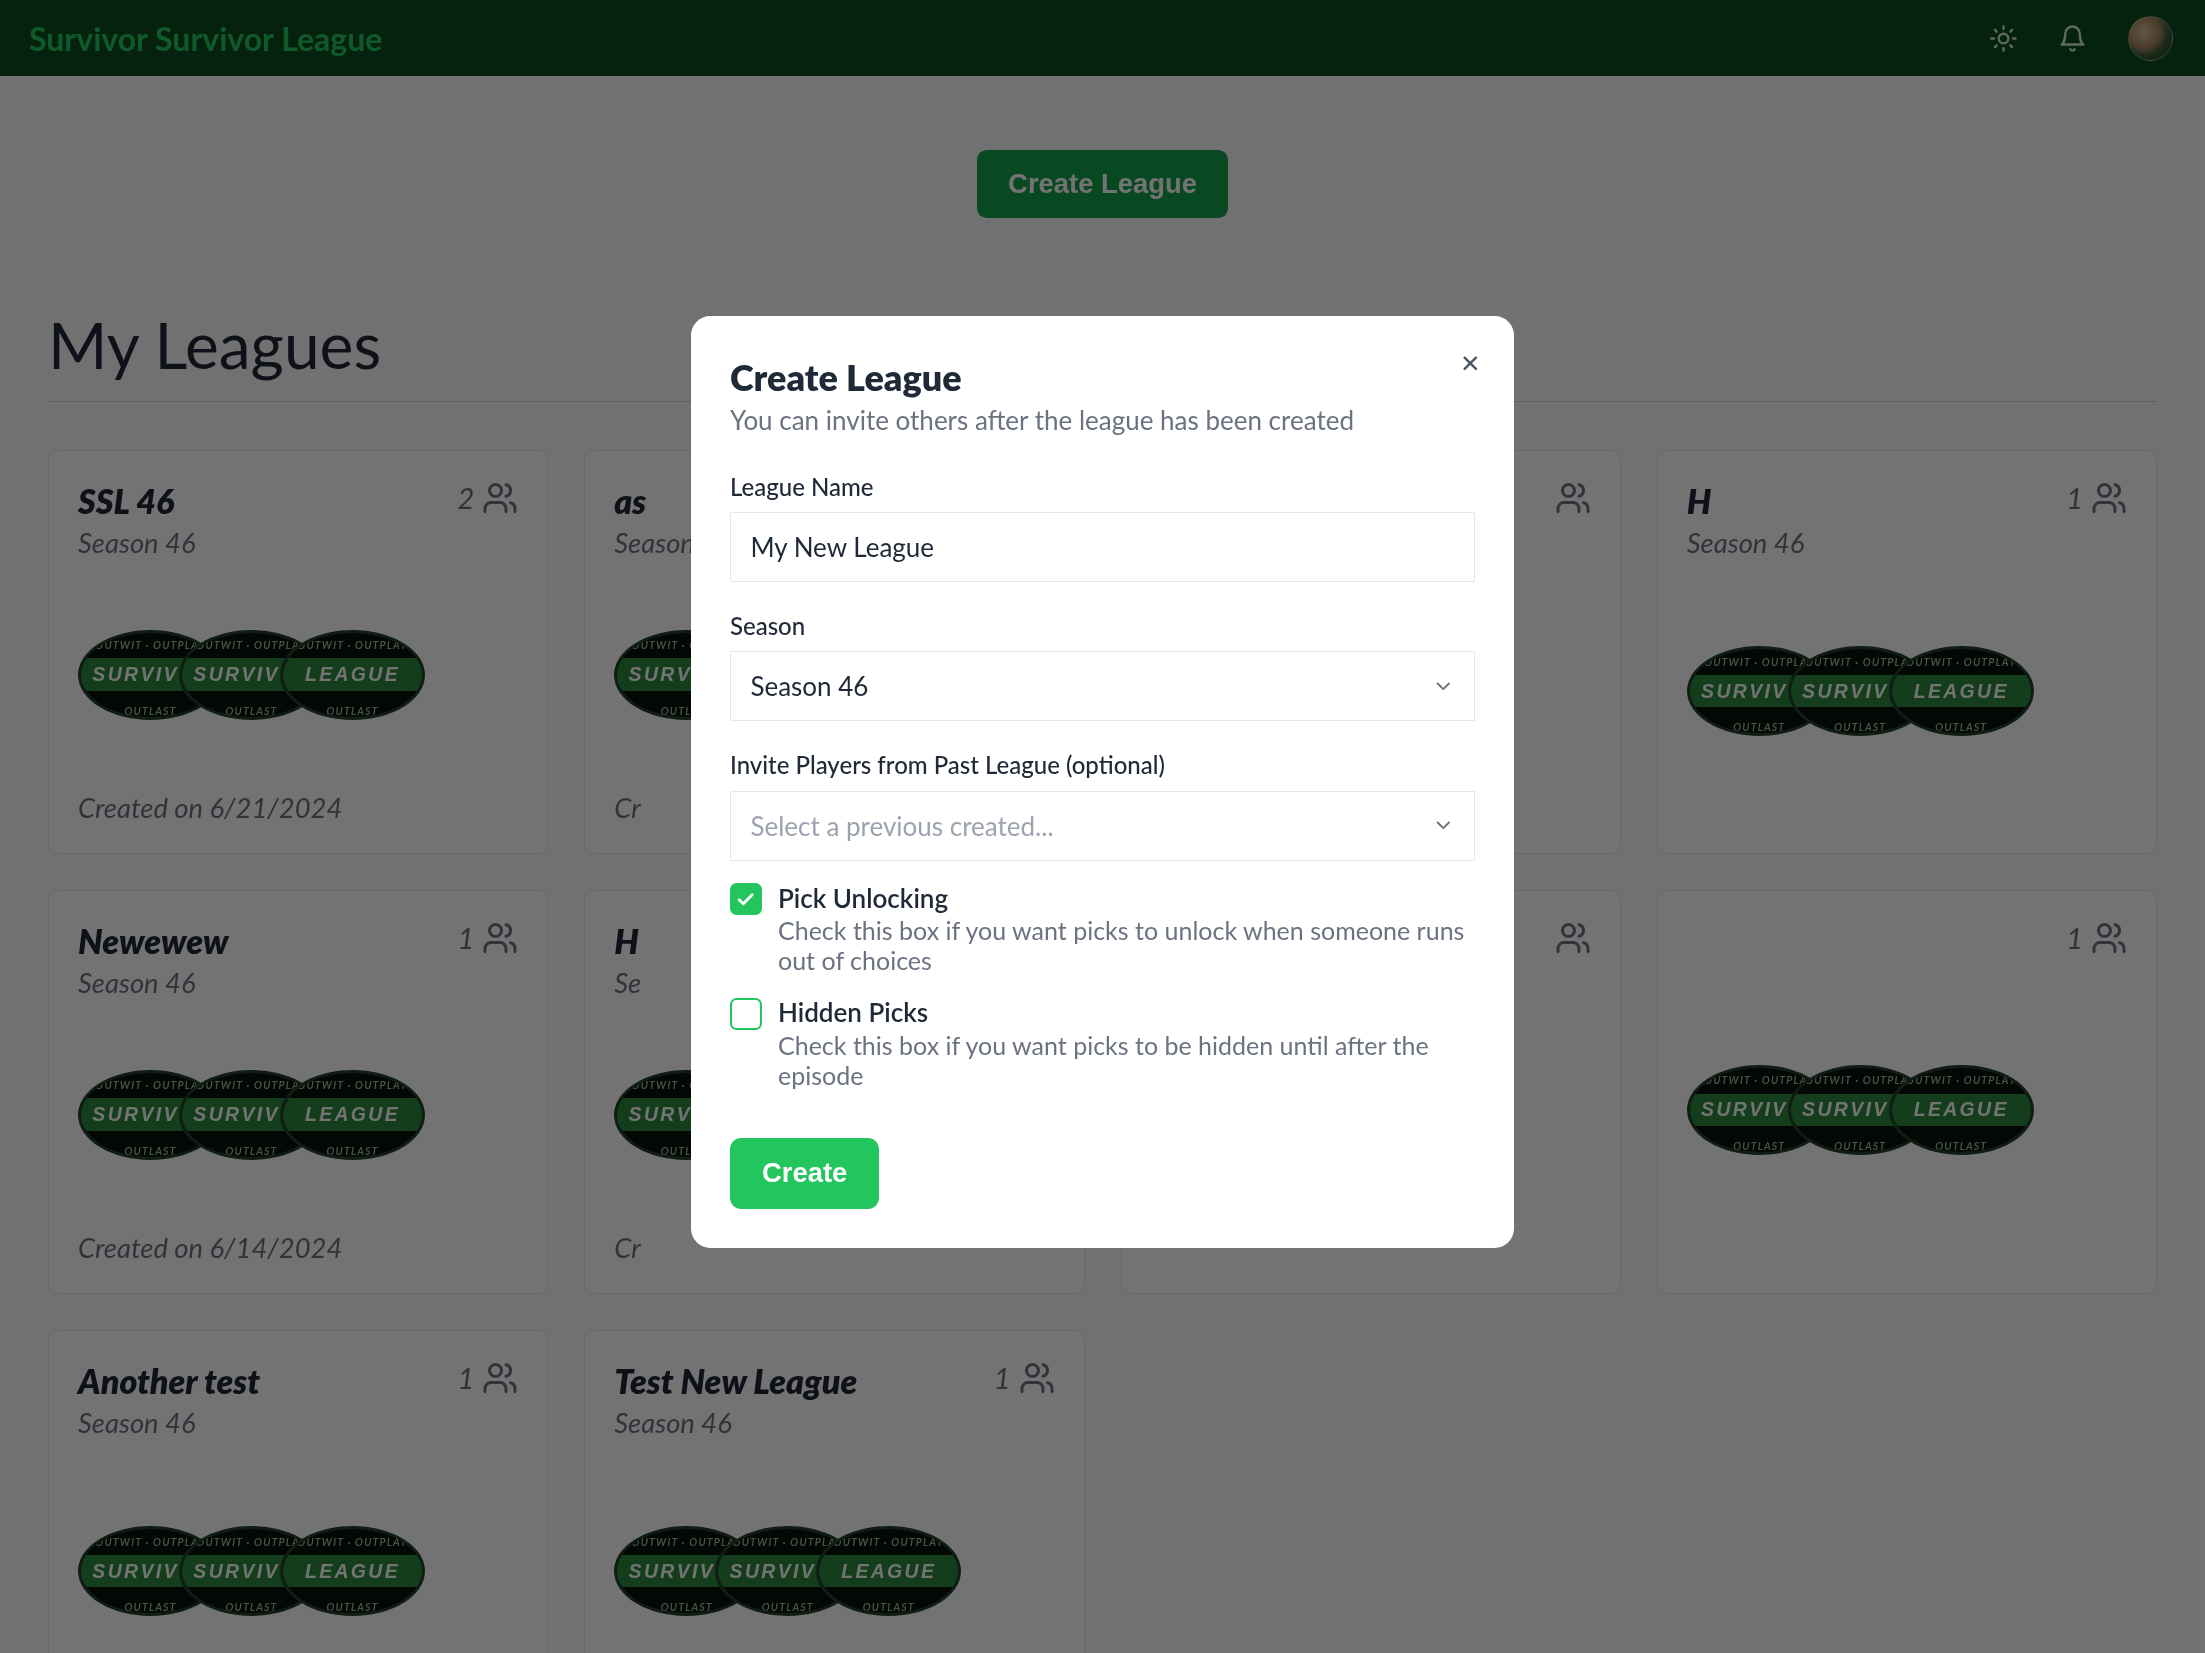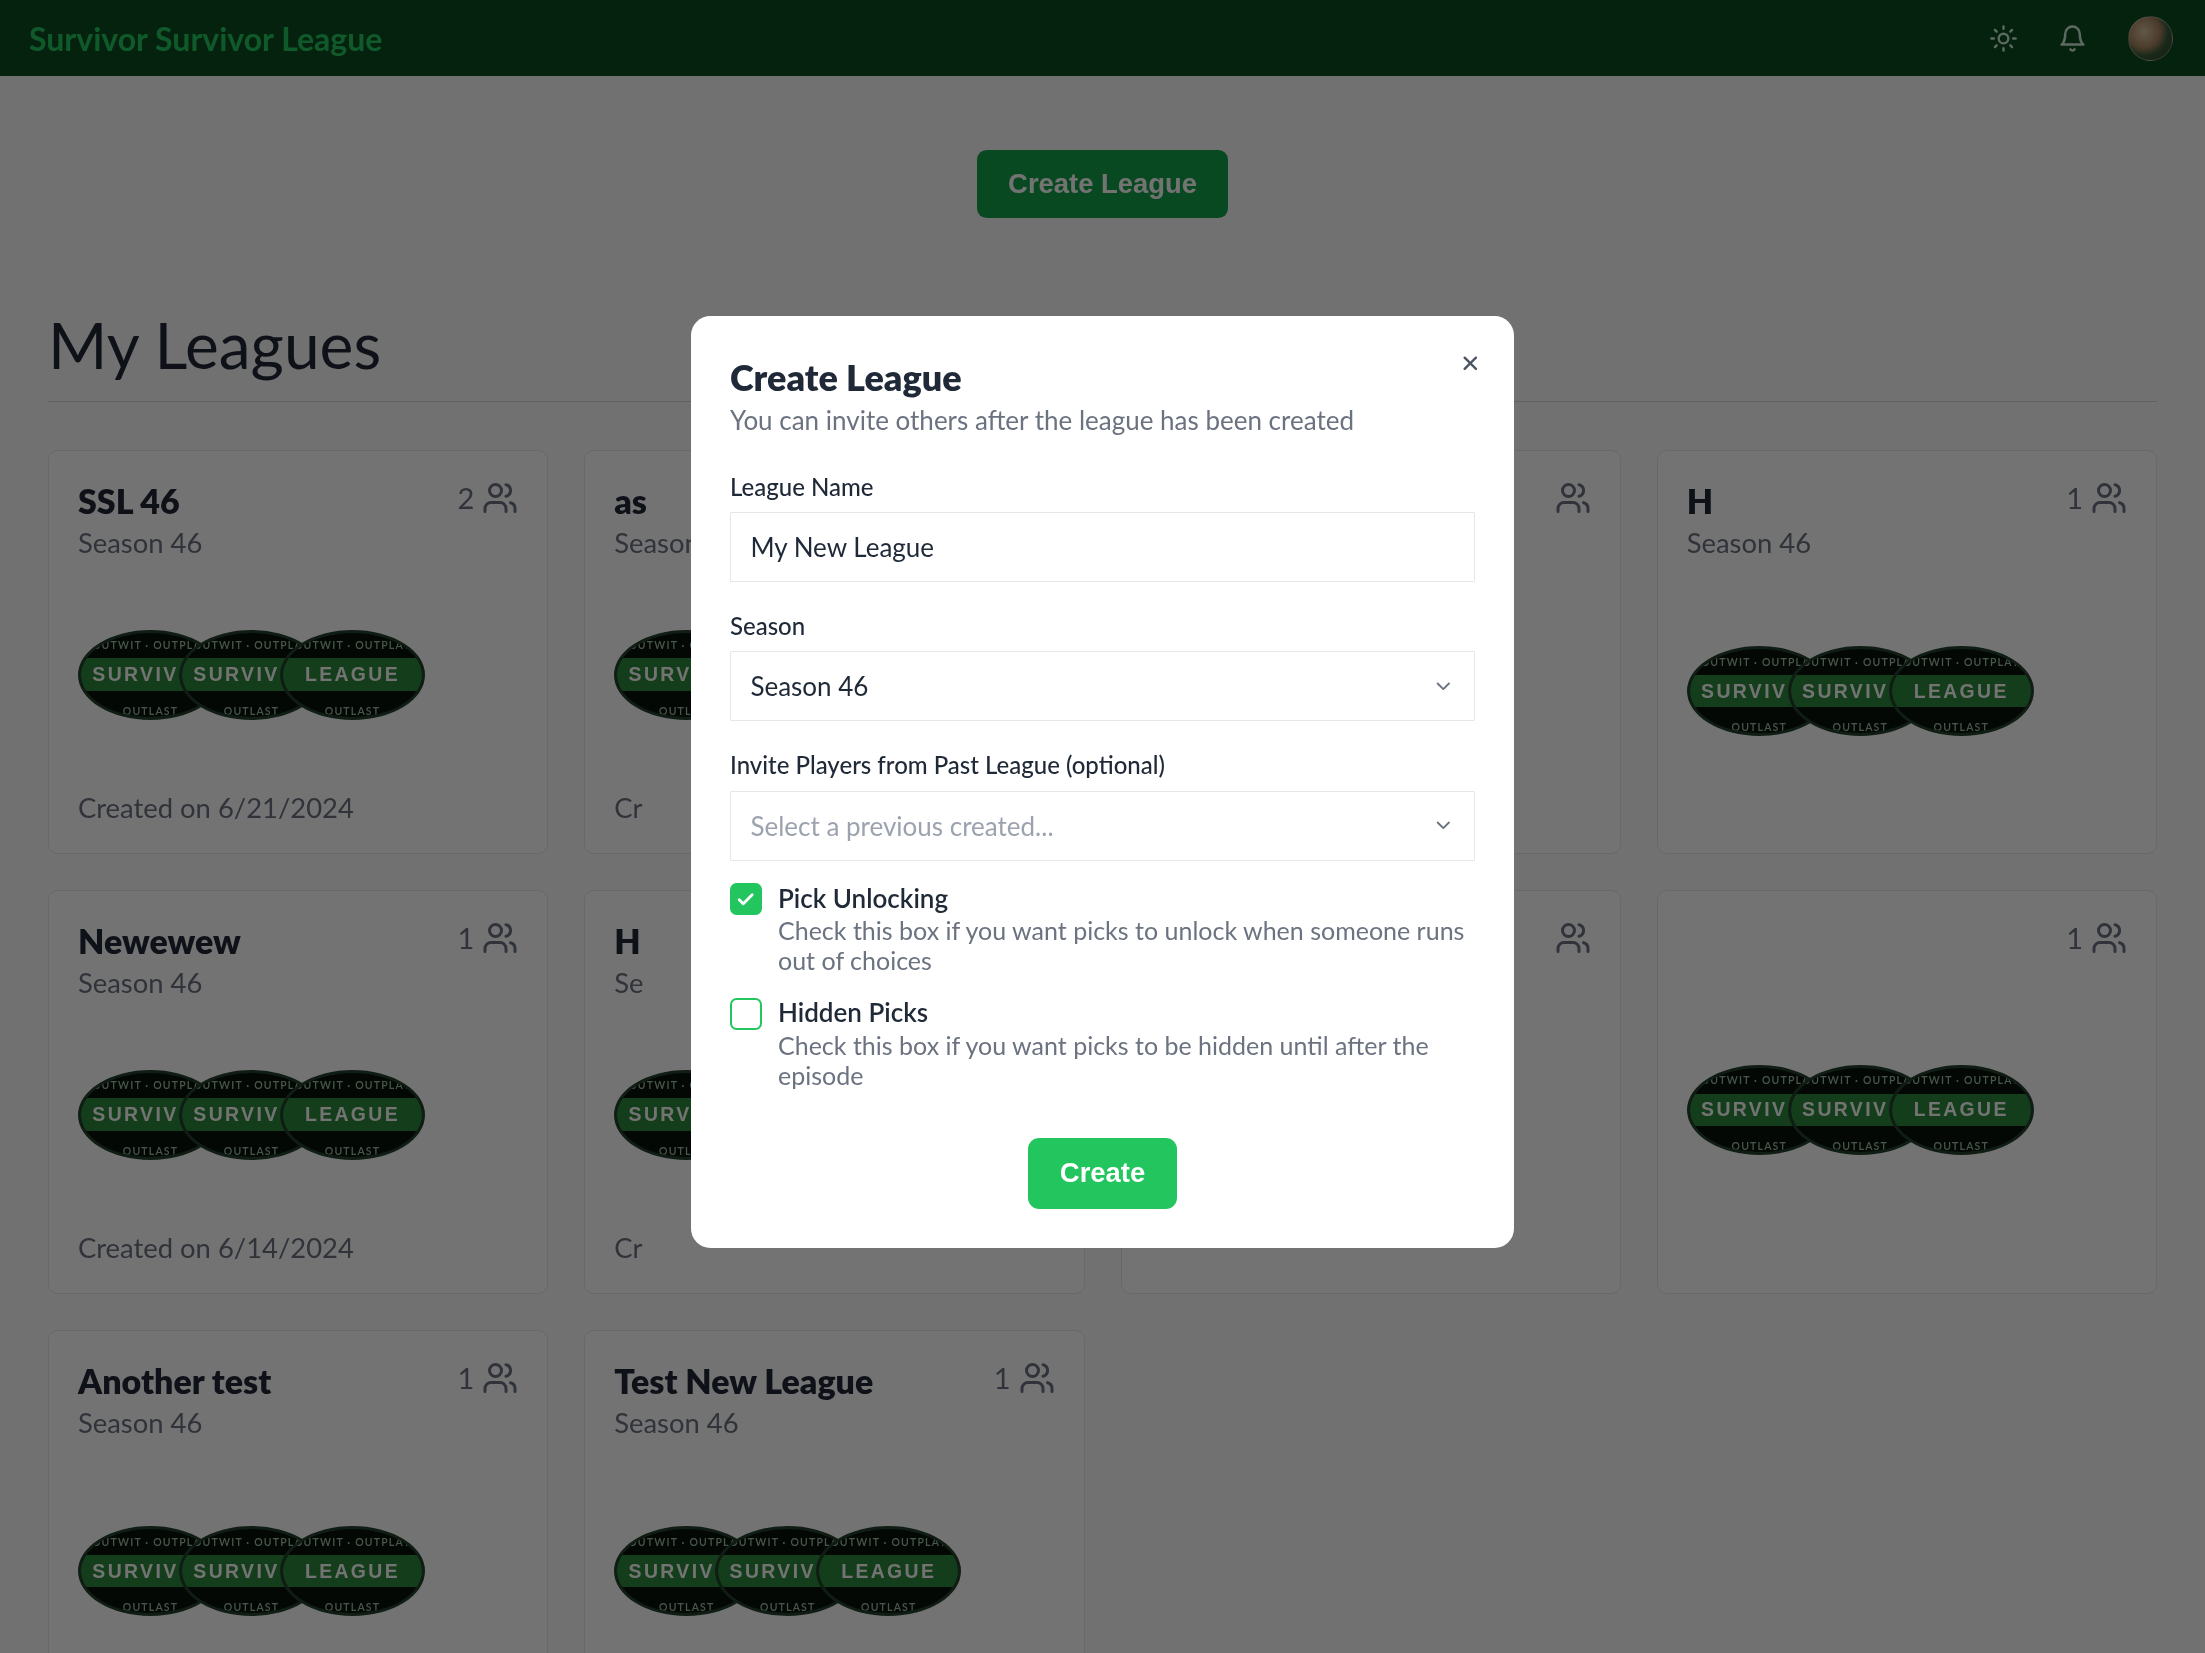--- a/index.html
+++ b/index.html
@@ -88,20 +88,21 @@
     gap: 36px;
   }
   .league-card {
     border: 1.6px solid var(--border);
     border-radius: 9.7px;
     padding: 29px;
     background: #fff;
     min-height: 404px;
     display: flex;
     flex-direction: column;
+    font-style: italic;
   }
   .card-top {
     display: flex;
     justify-content: space-between;
     align-items: flex-start;
   }
   .card-title {
     font-size: 34px;
     font-weight: 800;
     margin: 0;
@@ -225,21 +226,21 @@
     border-radius: 6.5px;
     flex-shrink:0;
     margin-top: 1.6px;
     display:flex;align-items:center;justify-content:center;
   }
   .checkbox.checked { background: var(--brand-green-light); }
   .checkbox.unchecked { border: 2.4px solid var(--brand-green-light); background:#fff; }
   .check-text .t { font-size: 26px; font-weight:600; }
   .check-text .d { font-size: 25px; color: var(--text-muted); margin-top:1.6px; }
   .modal-actions {
-    display:flex; justify-content:center;
+    display:flex; justify-content:flex-start;
     margin-top: 48px;
   }
   .btn-submit {
     background: var(--brand-green-light);
     color:#fff;
     border:none;
     border-radius: 11.3px;
     padding: 19.4px 32px;
     font-size: 27.4px;
     font-weight:700;

